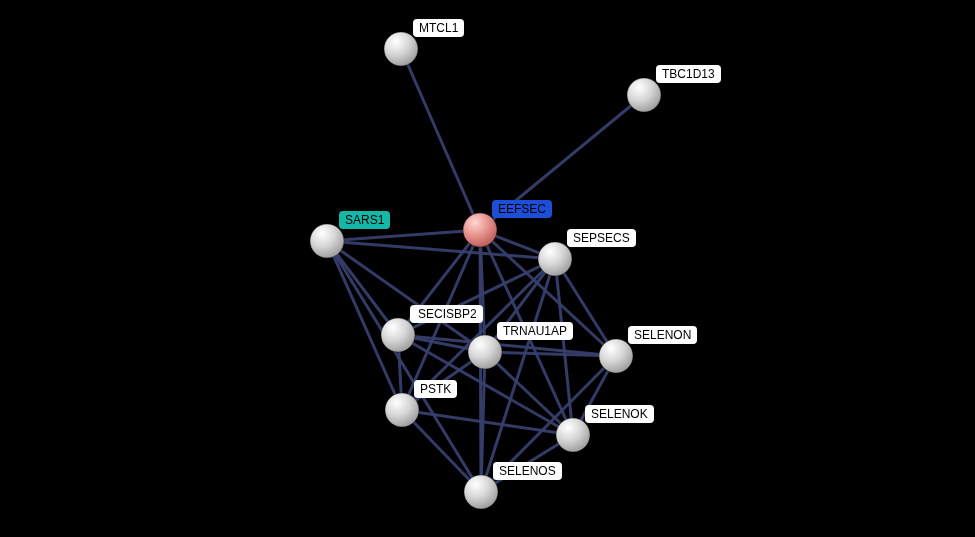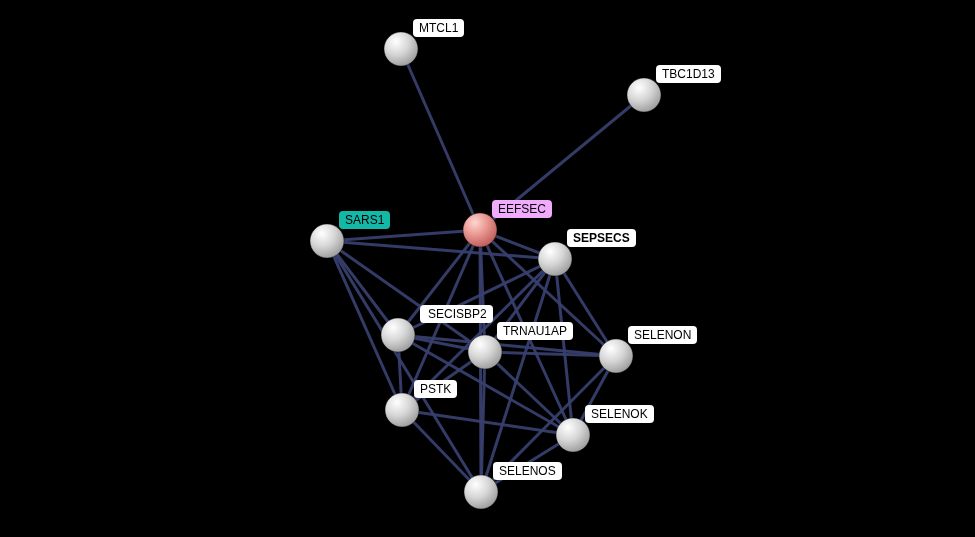--- a/index.html
+++ b/index.html
@@ -99,23 +99,23 @@
         <circle cx="485" cy="352" r="17" fill="url(#sphere-gray)" stroke="rgba(0,0,0,0.4)" stroke-width="1"></circle>
         <circle cx="616" cy="356" r="17" fill="url(#sphere-gray)" stroke="rgba(0,0,0,0.4)" stroke-width="1"></circle>
         <circle cx="402" cy="410" r="17" fill="url(#sphere-gray)" stroke="rgba(0,0,0,0.4)" stroke-width="1"></circle>
         <circle cx="573" cy="435" r="17" fill="url(#sphere-gray)" stroke="rgba(0,0,0,0.4)" stroke-width="1"></circle>
         <circle cx="481" cy="492" r="17" fill="url(#sphere-gray)" stroke="rgba(0,0,0,0.4)" stroke-width="1"></circle>
       </g>
   </svg>
   <div id="labels-layer">
       <div class="node-label" style="left: 413px; top: 19px; background: rgb(255, 255, 255); color: rgb(0, 0, 0);">MTCL1</div>
       <div class="node-label" style="left: 656px; top: 65px; background: rgb(255, 255, 255); color: rgb(0, 0, 0);">TBC1D13</div>
-      <div class="node-label" style="left: 492px; top: 200px; background: #f0abfc; color: rgb(0, 0, 0);">EEFSEC</div>
+      <div class="node-label" style="left: 492px; top: 200px; background: #1d4ed8; color: rgb(0, 0, 0);">EEFSEC</div>
       <div class="node-label" style="left: 339px; top: 211px; background: #14b8a6; color: rgb(0, 0, 0);">SARS1</div>
-      <div class="node-label" style="left: 567px; top: 229px; background: rgb(255, 255, 255); color: rgb(0, 0, 0); font-weight: bold;">SEPSECS</div>
-      <div class="node-label" style="left: 420px; top: 305px; background: rgb(255, 255, 255); color: rgb(0, 0, 0); padding-left: 8px;">SECISBP2</div>
+      <div class="node-label" style="left: 567px; top: 229px; background: rgb(255, 255, 255); color: rgb(0, 0, 0);">SEPSECS</div>
+      <div class="node-label" style="left: 410px; top: 305px; background: rgb(255, 255, 255); color: rgb(0, 0, 0); padding-left: 8px;">SECISBP2</div>
       <div class="node-label" style="left: 497px; top: 322px; background: rgb(255, 255, 255); color: rgb(0, 0, 0); text-align: center;">TRNAU1AP</div>
       <div class="node-label" style="left: 628px; top: 326px; background: rgb(255, 255, 255); color: rgb(0, 0, 0);">SELENON</div>
       <div class="node-label" style="left: 414px; top: 380px; background: rgb(255, 255, 255); color: rgb(0, 0, 0);">PSTK</div>
       <div class="node-label" style="left: 585px; top: 405px; background: rgb(255, 255, 255); color: rgb(0, 0, 0); text-align: center;">SELENOK</div>
       <div class="node-label" style="left: 493px; top: 462px; background: rgb(255, 255, 255); color: rgb(0, 0, 0);">SELENOS</div>
     </div>
 </div>
 
 </body></html>

